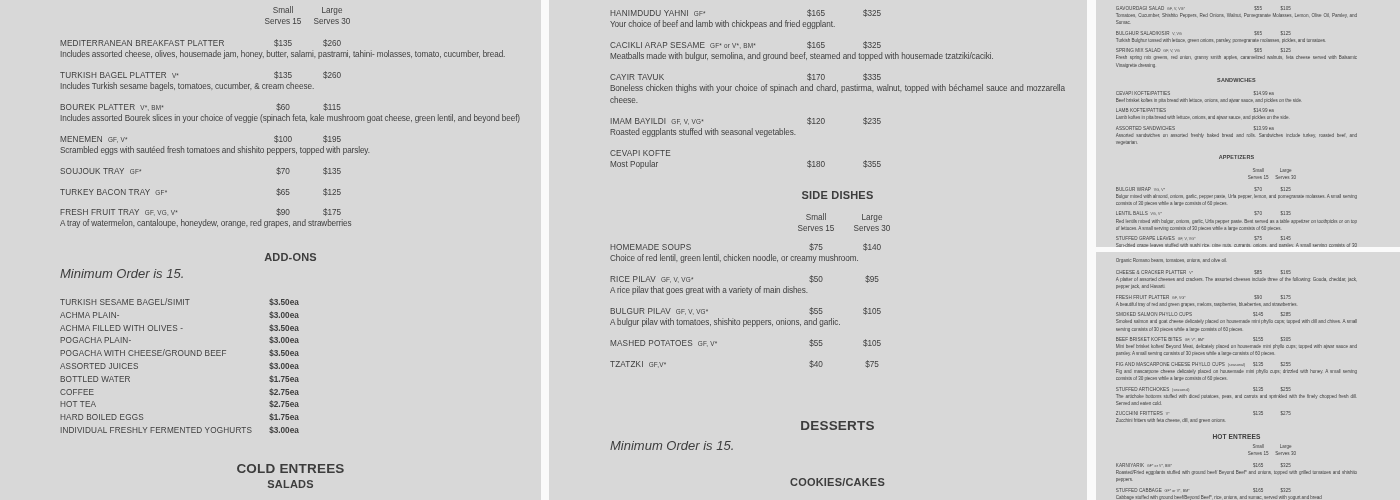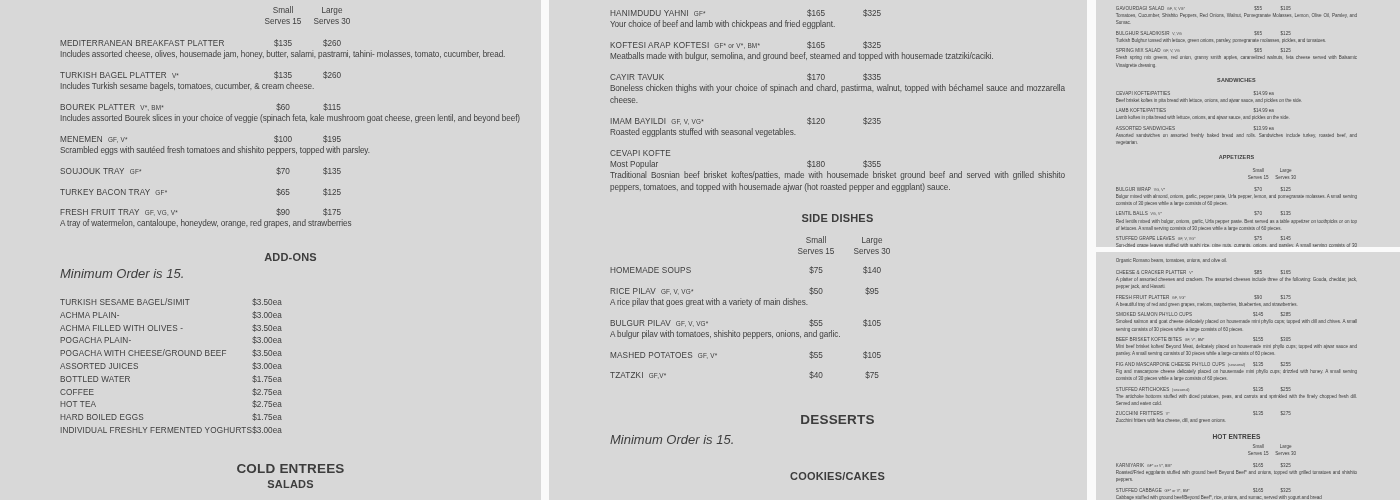--- a/index.html
+++ b/index.html
@@ -34,35 +34,35 @@
   .chc{position:absolute;top:0;width:60px;text-align:center;font-size:8.2px;line-height:11px;}
 
   
   .h1{font-size:13.5px;font-weight:700;text-align:center;letter-spacing:0.2px;}
   .h2{font-size:11px;font-weight:700;text-align:center;letter-spacing:0.2px;}
   .note{font-size:13px;text-align:left;font-style:italic;}
 
   
   #page1 .ps,#page1 .ch-s{left:193px;}
   #page1 .pl,#page1 .ch-l{left:242px;}
-  #page1 .pe{left:177px;}
+  #page1 .pe{left:194px;font-weight:bold;}
   #page1 .items{margin-top:9px;}
   #page1 .h2.addons{margin-top:21px;margin-bottom:3px;}
   #page1 .note{margin-bottom:17px;}
   #page1 .tight .mi{margin-bottom:2.5px;}
   #page1 .tight .l1{line-height:10.3px;}
   #page1 .h1{margin-top:25px;}
   #page1 .h2.salads{margin-top:2px;}
 
   
   #page2 .ps,#page2 .ch-s{left:176px;}
   #page2 .pl,#page2 .ch-l{left:232px;}
   #page2 .items{margin-top:5px;}
   #page2 .h2.side{margin-top:19px;margin-bottom:11px;}
-  #page2 .h1{margin-top:31px;}
+  #page2 .h1{margin-top:48px;}
   #page2 .note{margin-top:5px;}
   #page2 .h2.cookies{margin-top:23px;}
 
   
   .shrink .l1{font-size:8.4px;line-height:13px;}
   .shrink .ds{font-size:8.4px;line-height:13px;}
   .shrink .mi{margin-bottom:6px;}
   .shrink .ps,.shrink .ch-s{left:229px;}
   .shrink .pl,.shrink .ch-l{left:279px;}
   .shrink .pe{left:209px;width:120px;}
@@ -158,51 +158,51 @@
 
   </section>
 
   <section class="page" id="page2">
     <div class="items">
         <div class="mi">
           <div class="l1"><span class="nm">HANIMDUDU YAHNI</span><span class="tg">GF*</span><span class="ps">$165</span><span class="pl">$325</span></div>
           <div class="ds">Your choice of beef and lamb with chickpeas and fried eggplant.</div>
         </div>
         <div class="mi">
-          <div class="l1"><span class="nm">KOFTESI ARAP KOFTESI</span><span class="tg">GF* or V*, BM*</span><span class="ps">$165</span><span class="pl">$325</span></div>
+          <div class="l1"><span class="nm">CACIKLI ARAP SESAME</span><span class="tg">GF* or V*, BM*</span><span class="ps">$165</span><span class="pl">$325</span></div>
           <div class="ds">Meatballs made with bulgur, semolina, and ground beef, steamed and topped with housemade tzatziki/caciki.</div>
         </div>
         <div class="mi">
           <div class="l1"><span class="nm">CAYIR TAVUK</span><span class="ps">$170</span><span class="pl">$335</span></div>
           <div class="ds">Boneless chicken thighs with your choice of spinach and chard, pastirma, walnut, topped with béchamel sauce and mozzarella cheese.</div>
         </div>
         <div class="mi">
           <div class="l1"><span class="nm">IMAM BAYILDI</span><span class="tg">GF, V, VG*</span><span class="ps">$120</span><span class="pl">$235</span></div>
           <div class="ds">Roasted eggplants stuffed with seasonal vegetables.</div>
         </div>
         <div class="mi">
           <div class="l1"><span class="nm">CEVAPI KOFTE</span></div>
           <div class="l1"><span class="sub">Most Popular</span><span class="ps">$180</span><span class="pl">$355</span></div>
-          <div class="ds">Traditional Bosnian beef brisket koftes/patties, made with housemade brisket ground beef and served with grilled shishito peppers, tomatoes, and topped with housemade ajwar (hot roasted pepper and eggplant) sauce.</div>
         </div>
       </div>
     <div class="h2 side">SIDE DISHES</div>
     <div class="ch">
         <div class="chc ch-s">
           <div>Small</div>
           <div>Serves 15</div>
         </div>
         <div class="chc ch-l">
           <div>Large</div>
           <div>Serves 30</div>
         </div>
       </div>
     <div class="items">
         <div class="mi">
           <div class="l1"><span class="nm">HOMEMADE SOUPS</span><span class="ps">$75</span><span class="pl">$140</span></div>
+          <div class="ds">Choice of red lentil, green lentil, chicken noodle, or creamy mushroom.</div>
         </div>
         <div class="mi">
           <div class="l1"><span class="nm">RICE PILAV</span><span class="tg">GF, V, VG*</span><span class="ps">$50</span><span class="pl">$95</span></div>
           <div class="ds">A rice pilav that goes great with a variety of main dishes.</div>
         </div>
         <div class="mi">
           <div class="l1"><span class="nm">BULGUR PILAV</span><span class="tg">GF, V, VG*</span><span class="ps">$55</span><span class="pl">$105</span></div>
           <div class="ds">A bulgur pilav with tomatoes, shishito peppers, onions, and garlic.</div>
         </div>
         <div class="mi">

